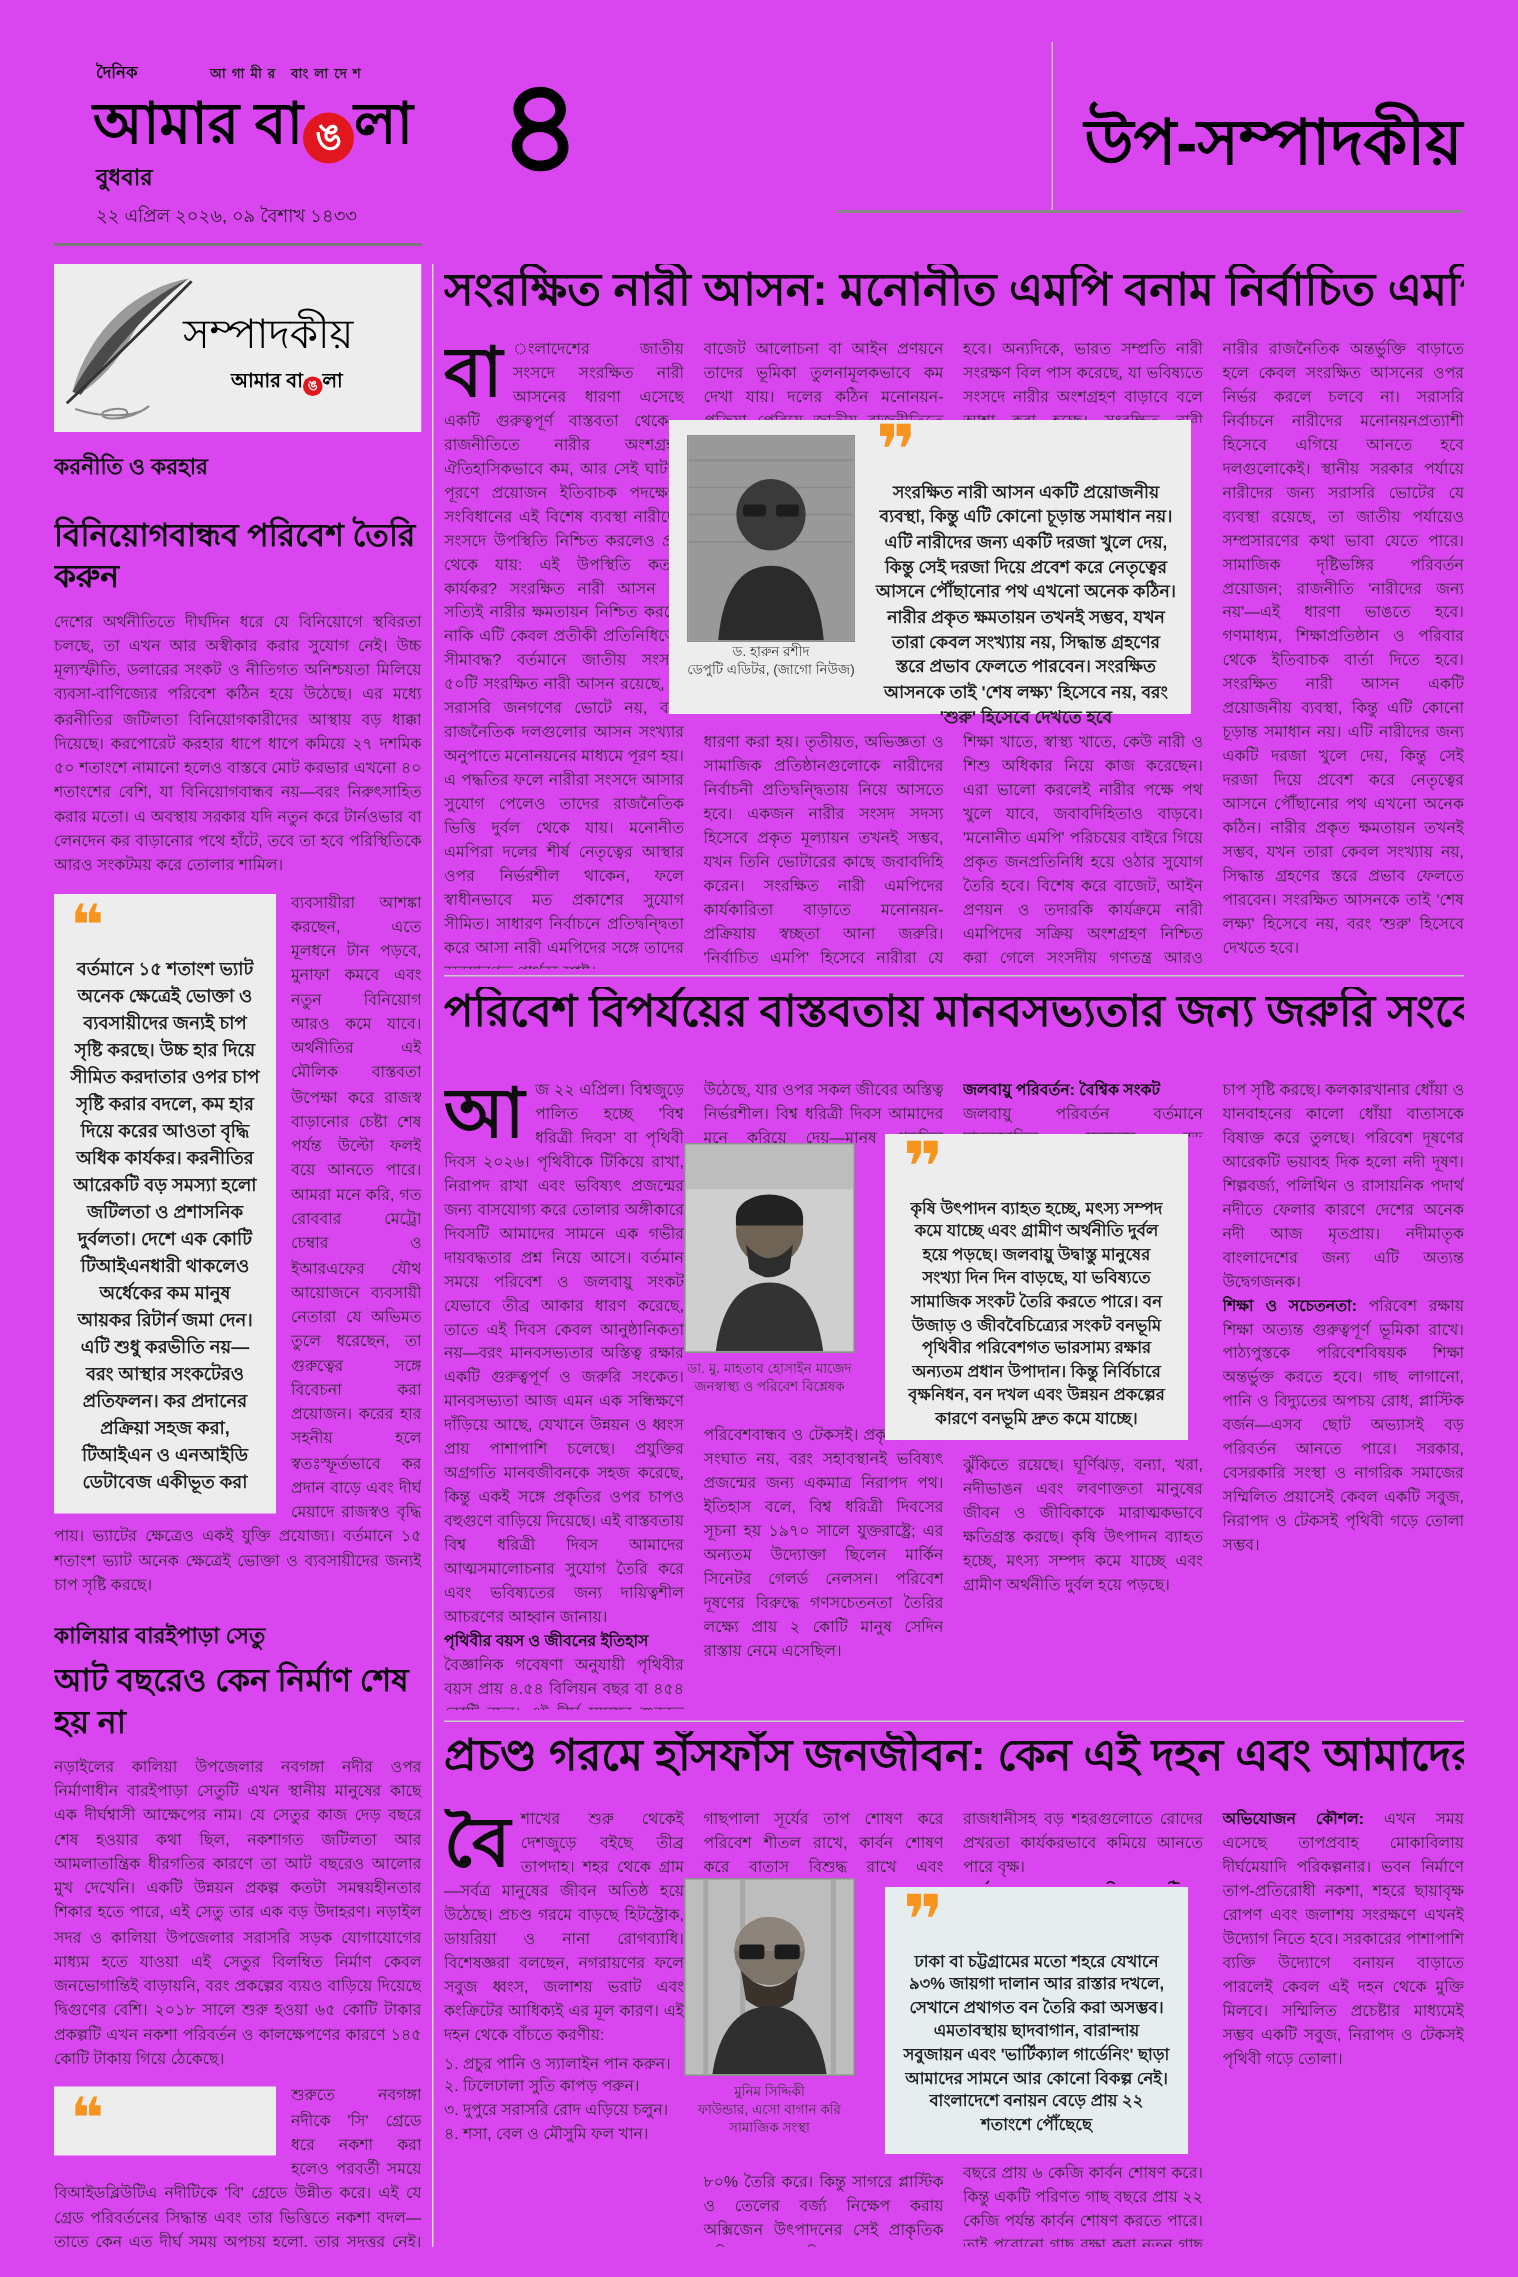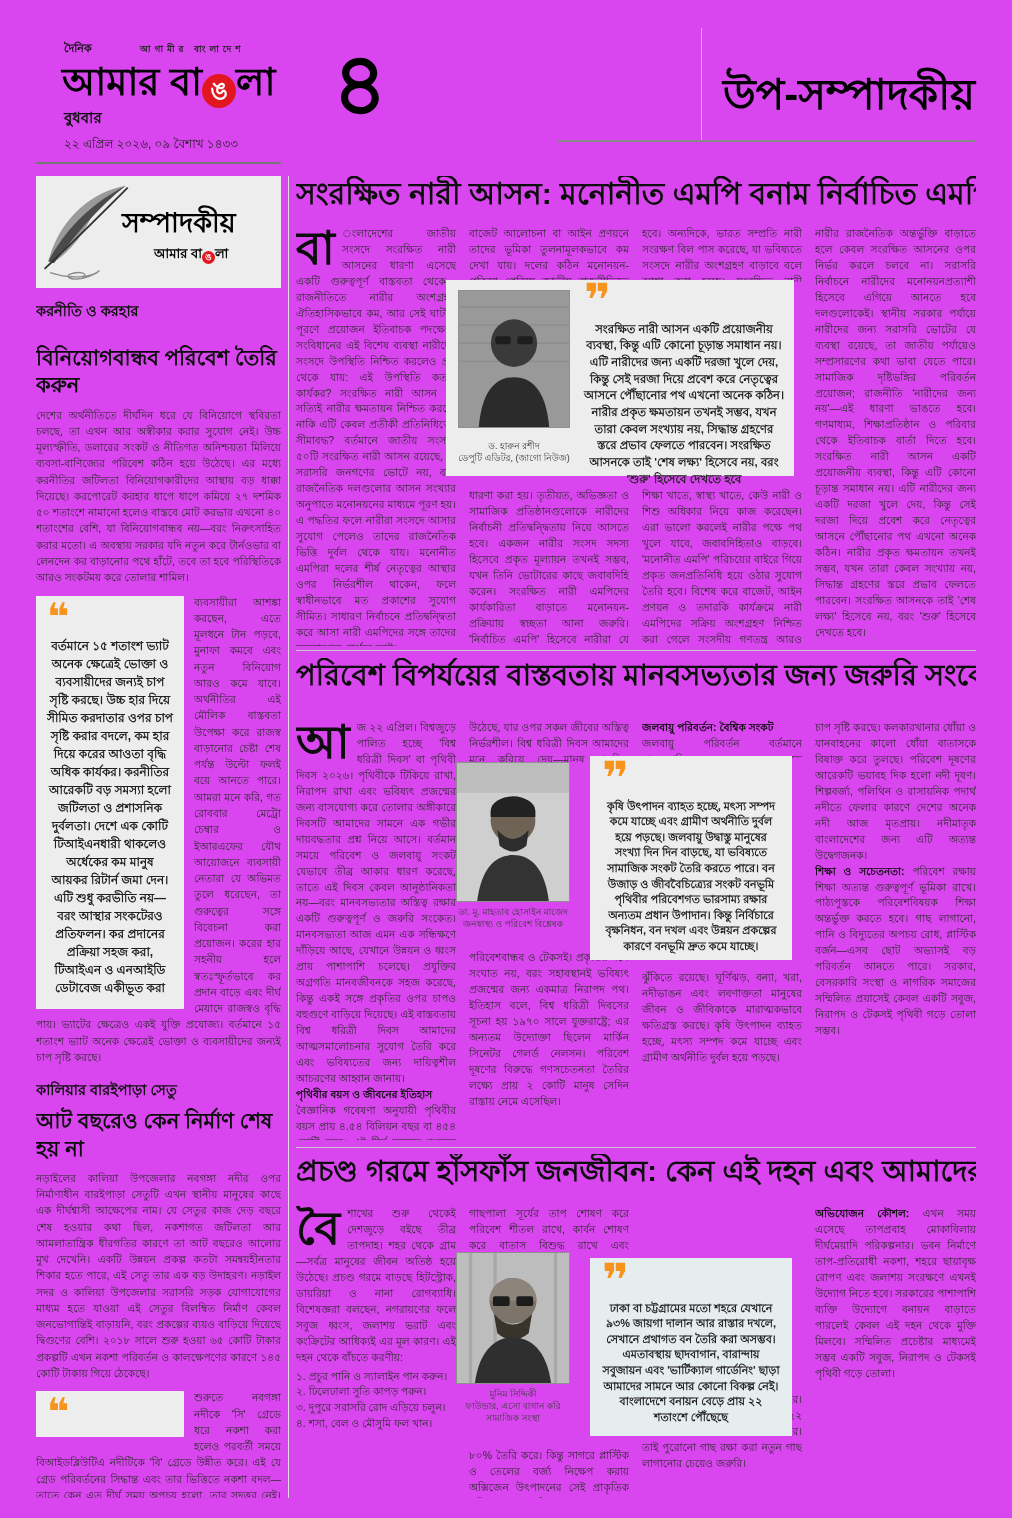--- a/index.html
+++ b/index.html
@@ -54,21 +54,21 @@
 
     <div class="graybox" style="position:relative;width:245px;height:112px">
       <span style="position:absolute;left:4px;top:4px;width:96px;height:104px">
         <svg viewBox="0 0 100 110" width="96" height="104">
           <path d="M8 86 C20 40 55 12 90 6 C70 18 58 32 50 46 C42 60 34 72 18 84 Z" fill="#9a9a9a"></path>
           <path d="M8 86 C26 52 54 24 90 6 C60 30 40 54 14 88 Z" fill="#4a4a4a"></path>
           <path d="M4 94 C30 70 62 38 92 8" stroke="#333" fill="none" stroke-width="2"></path>
           <path d="M10 98 C34 106 56 102 62 96 C46 108 24 106 30 100 C40 96 52 98 44 104" stroke="#8a8a8a" fill="none" stroke-width="1.4"></path>
         </svg>
       </span>
-      <div style="position:absolute;left:86px;top:26px;font-size:27px;font-weight:700;color:#000">সম্পাদকীয়</div>
+      <div style="position:absolute;left:86px;top:26px;font-size:27px;font-weight:400;color:#000">সম্পাদকীয়</div>
       <div style="position:absolute;left:118px;top:68px;font-size:13px;font-weight:800;color:#000;white-space:nowrap">
         <span>আমার বা</span><span class="circle small">ঙ</span><span>লা</span>
       </div>
     </div>
 
     <div class="kick" style="margin-top:12px;font-size:14.5px">করনীতি ও করহার</div>
     <div class="hl" style="margin-top:20px;font-size:21px;line-height:1.3">বিনিয়োগবান্ধব পরিবেশ তৈরি করুন</div>
     <div class="sbt" style="margin-top:8px">দেশের অর্থনীতিতে দীর্ঘদিন ধরে যে বিনিয়োগে স্থবিরতা চলছে, তা এখন আর অস্বীকার করার সুযোগ নেই। উচ্চ মূল্যস্ফীতি, ডলারের সংকট ও নীতিগত অনিশ্চয়তা মিলিয়ে ব্যবসা-বাণিজ্যের পরিবেশ কঠিন হয়ে উঠেছে। এর মধ্যে করনীতির জটিলতা বিনিয়োগকারীদের আস্থায় বড় ধাক্কা দিয়েছে। করপোরেট করহার ধাপে ধাপে কমিয়ে ২৭ দশমিক ৫০ শতাংশে নামানো হলেও বাস্তবে মোট করভার এখনো ৪০ শতাংশের বেশি, যা বিনিয়োগবান্ধব নয়—বরং নিরুৎসাহিত করার মতো। এ অবস্থায় সরকার যদি নতুন করে টার্নওভার বা লেনদেন কর বাড়ানোর পথে হাঁটে, তবে তা হবে পরিস্থিতিকে আরও সংকটময় করে তোলার শামিল।</div>
 
     <div style="margin-top:8px;overflow:hidden">
@@ -125,21 +125,21 @@
                 <line x1="0" y1="30" x2="100" y2="30"></line>
               <line x1="0" y1="46" x2="100" y2="46"></line>
                 <line x1="0" y1="62" x2="100" y2="62"></line>
             </g>
             <circle cx="50" cy="46" r="21" fill="#3a3a3a"></circle>
             <rect x="33" y="40" width="14" height="7" rx="2" fill="#1d1d1d"></rect>
             <rect x="53" y="40" width="14" height="7" rx="2" fill="#1d1d1d"></rect>
             <path d="M18 120 C21 86 35 76 50 76 C65 76 79 86 82 120 Z" fill="#2b2b2b"></path>
           </svg>
         </div>
-        <div class="cap" style="margin-top:12px">ড. হারুন রশীদ</div>
+        <div class="cap" style="margin-top:0">ড. হারুন রশীদ</div>
         <div class="cap">ডেপুটি এডিটর, (জাগো নিউজ)</div>
       </div>
       <div class="abs" style="left:138px;top:6px;width:200px">
         <div class="qmark" style="font-size:46px">❞</div>
         <div class="qtext" style="margin-top:6px;font-size:11.5px;line-height:1.45">সংরক্ষিত নারী আসন একটি প্রয়োজনীয় ব্যবস্থা, কিন্তু এটি কোনো চূড়ান্ত সমাধান নয়। এটি নারীদের জন্য একটি দরজা খুলে দেয়, কিন্তু সেই দরজা দিয়ে প্রবেশ করে নেতৃত্বের আসনে পৌঁছানোর পথ এখনো অনেক কঠিন। নারীর প্রকৃত ক্ষমতায়ন তখনই সম্ভব, যখন তারা কেবল সংখ্যায় নয়, সিদ্ধান্ত গ্রহণের স্তরে প্রভাব ফেলতে পারবেন। সংরক্ষিত আসনকে তাই 'শেষ লক্ষ্য' হিসেবে নয়, বরং 'শুরু' হিসেবে দেখতে হবে</div>
       </div>
     </div>
   </div>
 
   <div class="abs hr" style="left:296px;top:650px;width:680px;height:1px"></div>
@@ -208,20 +208,24 @@
       <div class="bt" style="text-align:left">৪. শসা, বেল ও মৌসুমি ফল খান।</div>
     </div>
 
     <div class="col" style="left:173px;width:160px;top:52px;height:292px">
       <div class="bt clamp" style="height:46px">গাছপালা সূর্যের তাপ শোষণ করে পরিবেশ শীতল রাখে, কার্বন শোষণ করে বাতাস বিশুদ্ধ রাখে এবং অক্সিজেন, ছায়া ও ঘাস সরবরাহ করে। অন্যদিকে সাগরের ফাইটোপ্লাংটন আমাদের মোট অক্সিজেনের প্রায় ৫০-</div>
       <div style="height:196px"></div>
       <div class="bt">৮০% তৈরি করে। কিন্তু সাগরে প্লাস্টিক ও তেলের বর্জ্য নিক্ষেপ করায় অক্সিজেন উৎপাদনের সেই প্রাকৃতিক প্রক্রিয়া আজ হুমকির মুখে পড়েছে।</div>
     </div>
 
     <div class="col" style="left:346px;width:160px;top:52px;height:292px">
+      <div class="clamp" style="height:50px">
+        <div class="bt">রাজধানীসহ বড় শহরগুলোতে রোদের প্রখরতা কার্যকরভাবে কমিয়ে আনতে পারে বৃক্ষ।</div>
+        <div class="bt sub" style="text-align:left">কার্বন শোষণে গাছের ভূমিকা: একটি অল্প বয়সী গাছ</div>
+      </div>
       <div style="height:186px"></div>
       <div class="bt">বছরে প্রায় ৬ কেজি কার্বন শোষণ করে। কিন্তু একটি পরিণত গাছ বছরে প্রায় ২২ কেজি পর্যন্ত কার্বন শোষণ করতে পারে। তাই পুরোনো গাছ রক্ষা করা নতুন গাছ লাগানোর চেয়েও জরুরি।</div>
     </div>
 
     <div class="col" style="left:519px;width:161px;top:52px;height:292px">
       <div class="bt"><span class="sub">অভিযোজন কৌশল:</span>
         <span>এখন সময় এসেছে তাপপ্রবাহ মোকাবিলায় দীর্ঘমেয়াদি পরিকল্পনার। ভবন নির্মাণে তাপ-প্রতিরোধী নকশা, শহরে ছায়াবৃক্ষ রোপণ এবং জলাশয় সংরক্ষণে এখনই উদ্যোগ নিতে হবে। সরকারের পাশাপাশি ব্যক্তি উদ্যোগে বনায়ন বাড়াতে পারলেই কেবল এই দহন থেকে মুক্তি মিলবে। সম্মিলিত প্রচেষ্টার মাধ্যমেই সম্ভব একটি সবুজ, নিরাপদ ও টেকসই পৃথিবী গড়ে তোলা।</span></div>
     </div>
 
     <div class="abs" style="left:160px;top:98px;width:114px">

